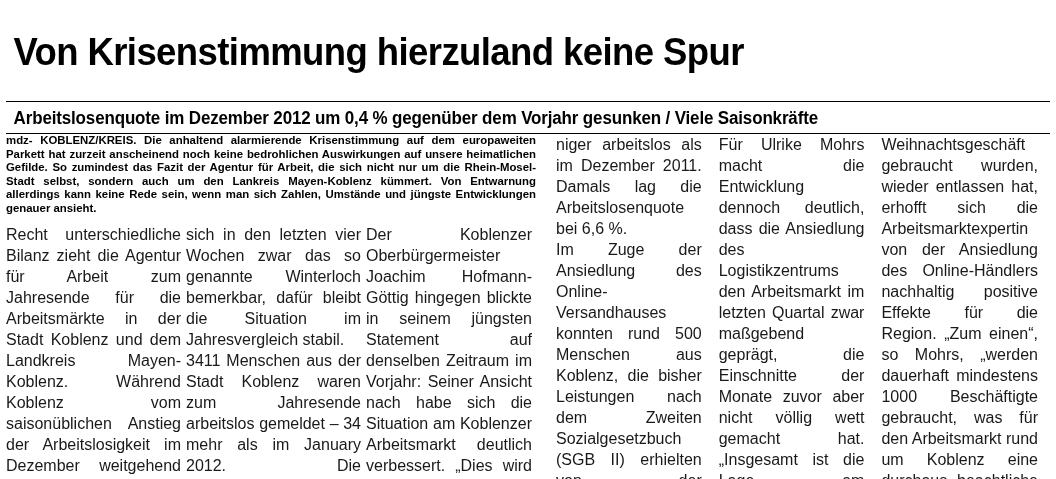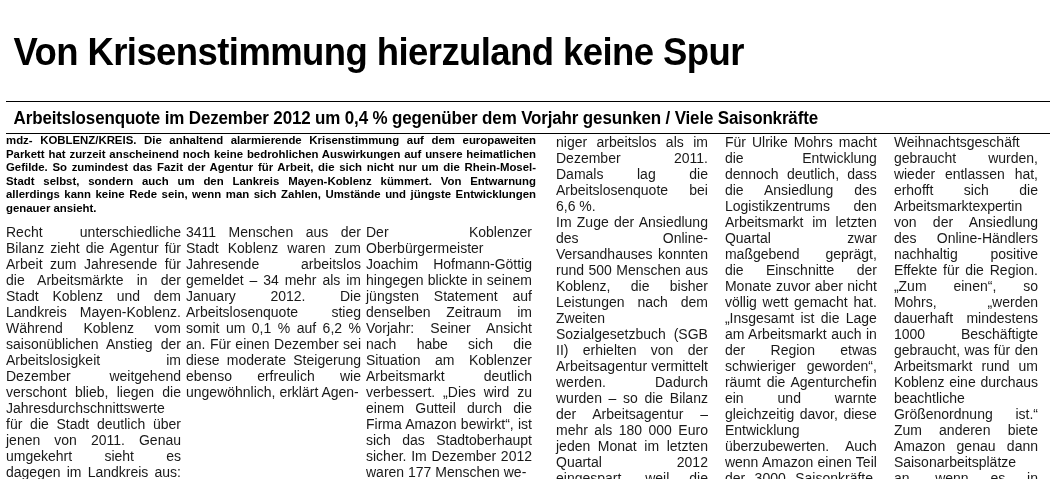--- a/index.html
+++ b/index.html
@@ -54,22 +54,22 @@
     font-size:11.4px;
     line-height:13.6px;
     font-weight:bold;
     text-align:justify;
     color:#000;
     width:530px;
     margin:0 0 9px 0;
     hyphens:manual;
   }
   p.body{
-    font-size:14px;
-    line-height:16px;
+    font-size:16px;
+    line-height:21px;
     text-align:justify;
     margin:0;
     color:#191919;
     hyphens:manual;
   }
   p.body + p.body{margin-top:0;}
 
   .left-stack{display:flex;flex-direction:column;}
   .lower-cols{display:flex;}
 </style>
@@ -86,20 +86,21 @@
   <div class="body-area">
     <div class="cols">
 
       <div class="left-stack">
         <p class="lead">mdz- KOBLENZ/KREIS. Die anhaltend alarmierende Krisenstimmung auf dem europaweiten Parkett hat zurzeit anscheinend noch keine bedrohlichen Auswirkungen auf unsere heimatlichen Gefilde. So zumindest das Fazit der Agentur für Arbeit, die sich nicht nur um die Rhein-Mosel-Stadt selbst, sondern auch um den Lankreis Mayen-Koblenz kümmert. Von Entwarnung allerdings kann keine Rede sein, wenn man sich Zahlen, Umstände und jüngste Entwicklungen genauer ansieht.</p>
         <div class="lower-cols">
           <div class="col">
             <p class="body">Recht unterschiedliche Bilanz zieht die Agentur für Arbeit zum Jahresende für die Arbeitsmärkte in der Stadt Koblenz und dem Landkreis Mayen-Koblenz. Während Koblenz vom saisonüblichen Anstieg der Arbeitslosigkeit im Dezember weitgehend verschont blieb, liegen die Jahresdurchschnittswerte für die Stadt deutlich über jenen von 2011. Genau umgekehrt sieht es dagegen im Landkreis aus: Hier machte</p>
           </div>
           <div class="col">
+            <p class="body">sich in den letzten vier Wochen zwar das so genannte Winterloch bemerkbar, dafür bleibt die Situation im Jahresvergleich stabil.</p>
             <p class="body">3411 Menschen aus der Stadt Koblenz waren zum Jahresende arbeitslos gemeldet – 34 mehr als im January 2012. Die Arbeitslosenquote stieg somit um 0,1 % auf 6,2 % an. Für einen Dezember sei diese moderate Steigerung ebenso erfreulich wie ungewöhnlich, erklärt Agen-</p>
           </div>
           <div class="col">
             <p class="body">Der Koblenzer Oberbürgermeister Joachim Hofmann-Göttig hingegen blickte in seinem jüngsten Statement auf denselben Zeitraum im Vorjahr: Seiner Ansicht nach habe sich die Situation am Koblenzer Arbeitsmarkt deutlich verbessert. „Dies wird zu einem Gutteil durch die Firma Amazon bewirkt“, ist sich das Stadtoberhaupt sicher. Im Dezember 2012 waren 177 Menschen we-</p>
           </div>
         </div>
       </div>
 
       <div class="col">
         <p class="body">niger arbeitslos als im Dezember 2011. Damals lag die Arbeitslosenquote bei 6,6 %.</p>

